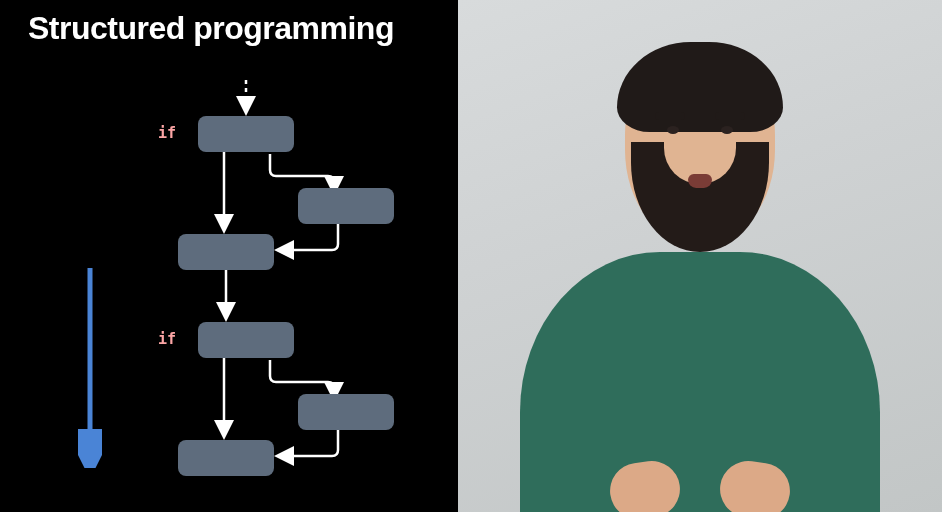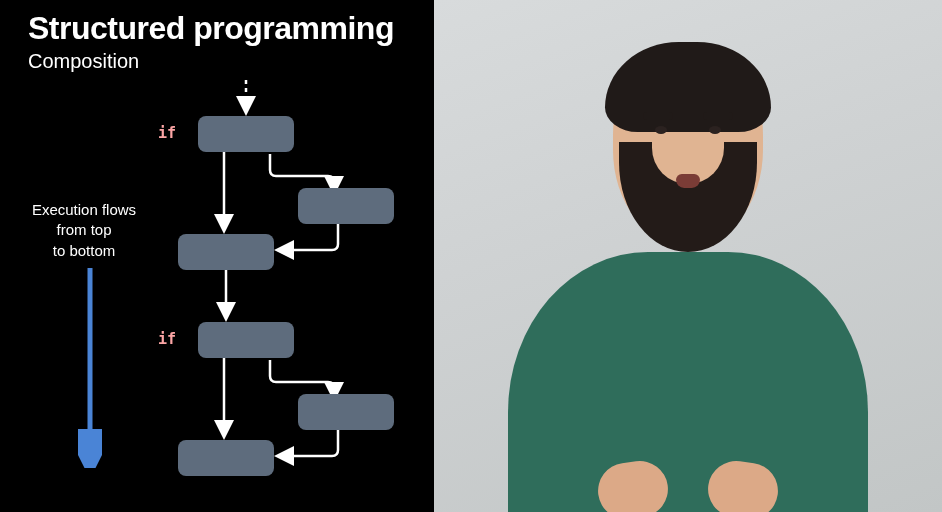--- a/index.html
+++ b/index.html
@@ -8,20 +8,21 @@
     font-family:-apple-system,BlinkMacSystemFont,"Helvetica Neue",Arial,sans-serif;
     display:flex;
     background:#000;
     overflow:hidden;
   }
   .slide{
     flex:0 0 434px;
     height:472px;
     position:relative;
     color:#fff;
+    padding-left:24px;
   }
   .title{
     position:absolute;left:28px;top:10px;
     font-size:32px;font-weight:600;letter-spacing:-.5px;
   }
   .subtitle{
     position:absolute;left:28px;top:50px;
     font-size:20px;font-weight:400;
   }
   .caption{
@@ -105,27 +106,21 @@
     position:absolute;bottom:-6px;width:70px;height:56px;background:#dca987;border-radius:30px;
   }
   .hand.l{left:120px;transform:rotate(-8deg)}
   .hand.r{right:120px;transform:rotate(8deg)}
 </style>
 </head>
 <body>
 
 <div class="slide">
   <div class="title">Structured programming</div>
-  <div class="subtitle">Composition</div>
 
-  <div class="caption">
-    <span>Execution flows</span><br>
-    <span>from top</span><br>
-    <span>to bottom</span>
-  </div>
 
   <svg class="big-arrow" width="24" height="200">
     <defs>
       <marker id="bigHead" markerWidth="10" markerHeight="10" refX="5" refY="5" orient="auto">
         <path d="M0,0 L10,5 L0,10 Z" fill="#4a84d6"></path>
       </marker>
     </defs>
     <line x1="12" y1="0" x2="12" y2="186" stroke="#4a84d6" stroke-width="5" marker-end="url(#bigHead)"></line>
   </svg>
 

